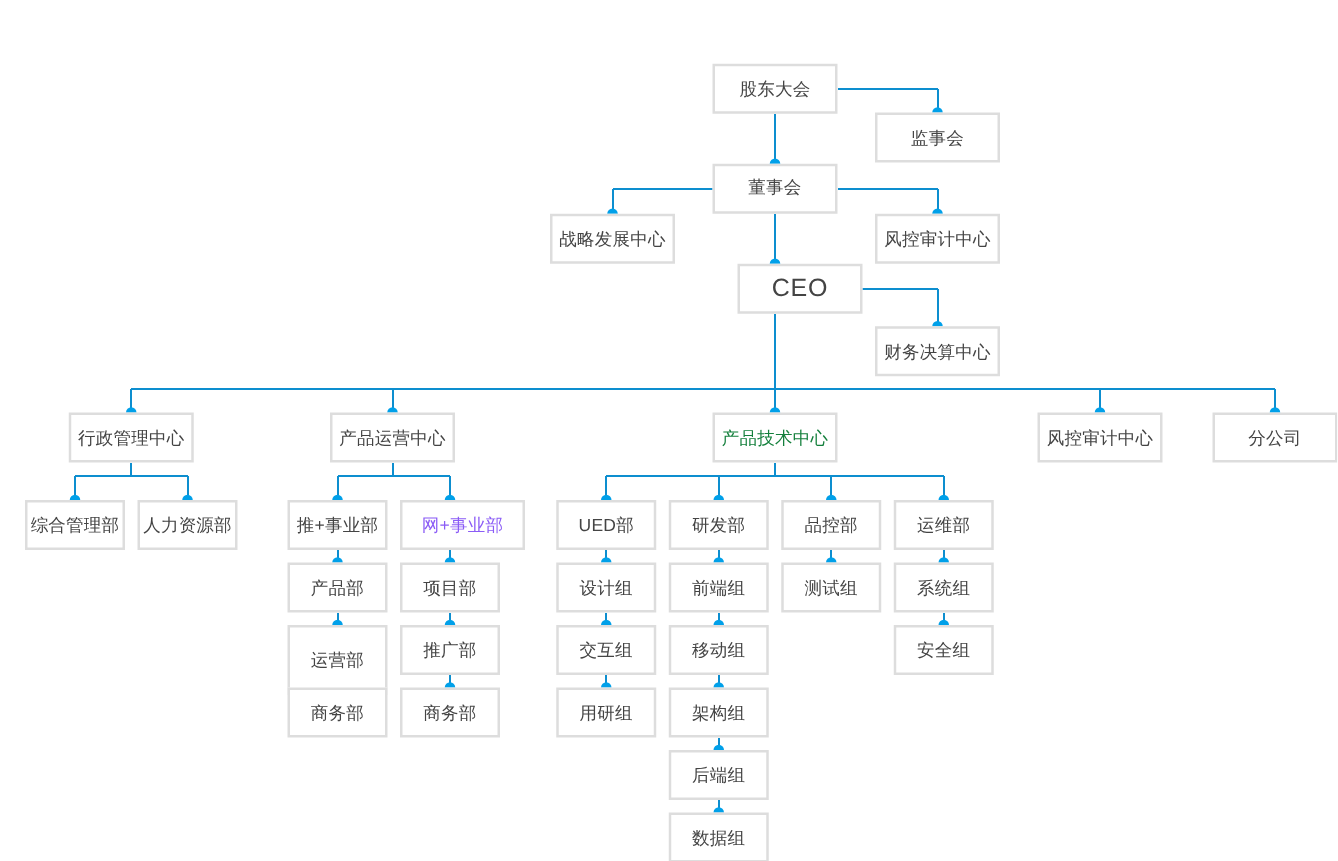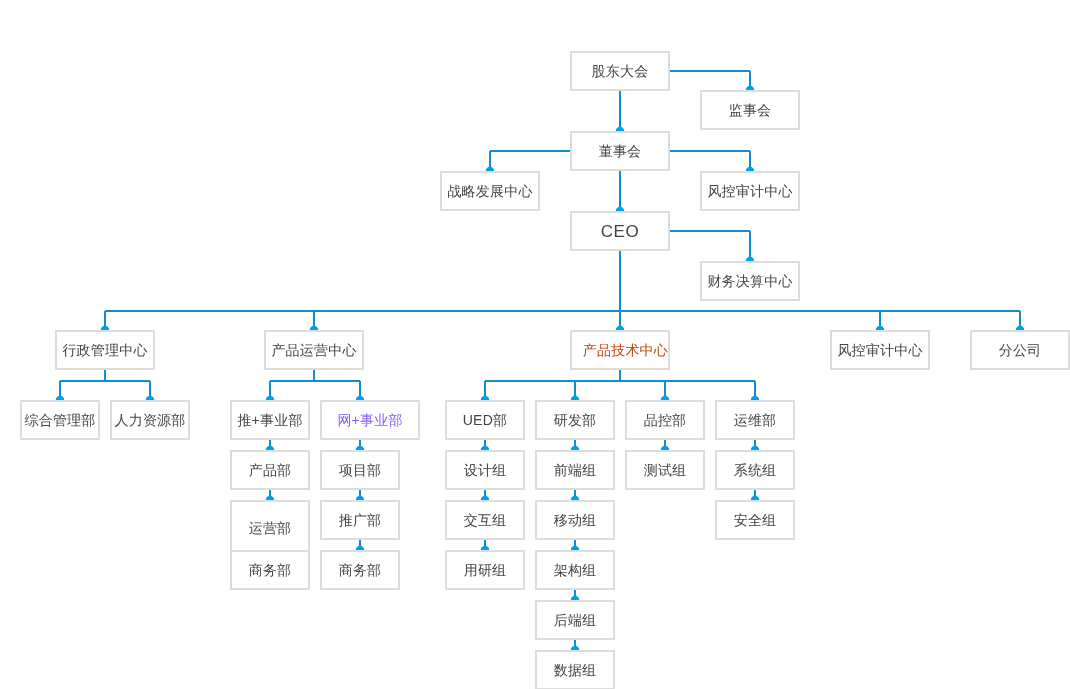--- a/index.html
+++ b/index.html
@@ -43,22 +43,23 @@
     display: flex;
     align-items: center;
     justify-content: center;
     font-size: 14px;
     line-height: 1;
     letter-spacing: 0.2px;
     white-space: nowrap;
     user-select: none;
   }
   .node.latin {
-    font-size: 17px;
+    font-size: 20px;
     letter-spacing: 0.6px;
+    margin-left: 20px;
   }
 </style>
 </head>
 <body>
 
 <div id="chart-root">
   <svg id="edge-layer" width="1070" height="689" viewBox="0 0 1070 689">
       <line x1="670" y1="71" x2="750" y2="71" stroke="#0d8ecf" stroke-width="1.6" shape-rendering="crispEdges"></line>
       <line x1="750" y1="71" x2="750" y2="90" stroke="#0d8ecf" stroke-width="1.6" shape-rendering="crispEdges"></line>
       <circle cx="750" cy="90" r="4.2" fill="#00a0e9"></circle>
@@ -144,42 +145,42 @@
       <line x1="755" y1="381" x2="755" y2="400" stroke="#0d8ecf" stroke-width="1.6" shape-rendering="crispEdges"></line>
       <circle cx="755" cy="400" r="4.2" fill="#00a0e9"></circle>
     </svg>
   <div id="node-layer">
       <div class="node" style="left: 570px; top: 51px; width: 100px; height: 40px; border-color: rgb(221, 221, 221); background: rgb(255, 255, 255); color: rgb(68, 68, 68);">
         <span>股东大会</span>
       </div>
       <div class="node" style="left: 700px; top: 90px; width: 100px; height: 40px; border-color: rgb(221, 221, 221); background: rgb(255, 255, 255); color: rgb(68, 68, 68);">
         <span>监事会</span>
       </div>
-      <div class="node" style="left: 570px; top: 131px; width: 100px; height: 40px; border-color: rgb(221, 221, 221); background: rgb(255, 255, 255); color: rgb(68, 68, 68);">
+      <div class="node" style="left: 570px; top: 131px; width: 100px; height: 40px; border-color: rgb(221, 221, 221); background: rgb(255, 255, 255); color: rgb(68, 68, 68); font-family: Liberation Mono, monospace;">
         <span>董事会</span>
       </div>
       <div class="node" style="left: 440px; top: 171px; width: 100px; height: 40px; border-color: rgb(221, 221, 221); background: rgb(255, 255, 255); color: rgb(68, 68, 68);">
         <span>战略发展中心</span>
       </div>
       <div class="node" style="left: 700px; top: 171px; width: 100px; height: 40px; border-color: rgb(221, 221, 221); background: rgb(255, 255, 255); color: rgb(68, 68, 68);">
         <span>风控审计中心</span>
       </div>
       <div class="node latin" style="left: 570px; top: 211px; width: 100px; height: 40px; border-color: rgb(221, 221, 221); background: rgb(255, 255, 255); color: rgb(68, 68, 68);">
         <span>CEO</span>
       </div>
       <div class="node" style="left: 700px; top: 261px; width: 100px; height: 40px; border-color: rgb(221, 221, 221); background: rgb(255, 255, 255); color: rgb(68, 68, 68);">
         <span>财务决算中心</span>
       </div>
       <div class="node" style="left: 55px; top: 330px; width: 100px; height: 40px; border-color: rgb(221, 221, 221); background: rgb(255, 255, 255); color: rgb(68, 68, 68);">
         <span>行政管理中心</span>
       </div>
       <div class="node" style="left: 264px; top: 330px; width: 100px; height: 40px; border-color: rgb(221, 221, 221); background: rgb(255, 255, 255); color: rgb(68, 68, 68);">
         <span>产品运营中心</span>
       </div>
-      <div class="node" style="left: 570px; top: 330px; width: 100px; height: 40px; border-color: rgb(221, 221, 221); background: rgb(255, 255, 255); color: #c2410c; justify-content: flex-end;">
+      <div class="node" style="left: 570px; top: 330px; width: 100px; height: 40px; border-color: rgb(221, 221, 221); background: rgb(255, 255, 255); color: #15803d;">
         <span>产品技术中心</span>
       </div>
       <div class="node" style="left: 830px; top: 330px; width: 100px; height: 40px; border-color: rgb(221, 221, 221); background: rgb(255, 255, 255); color: rgb(68, 68, 68);">
         <span>风控审计中心</span>
       </div>
       <div class="node" style="left: 970px; top: 330px; width: 100px; height: 40px; border-color: rgb(221, 221, 221); background: rgb(255, 255, 255); color: rgb(68, 68, 68);">
         <span>分公司</span>
       </div>
       <div class="node" style="left: 20px; top: 400px; width: 80px; height: 40px; border-color: rgb(221, 221, 221); background: rgb(255, 255, 255); color: rgb(68, 68, 68);">
         <span>综合管理部</span>

